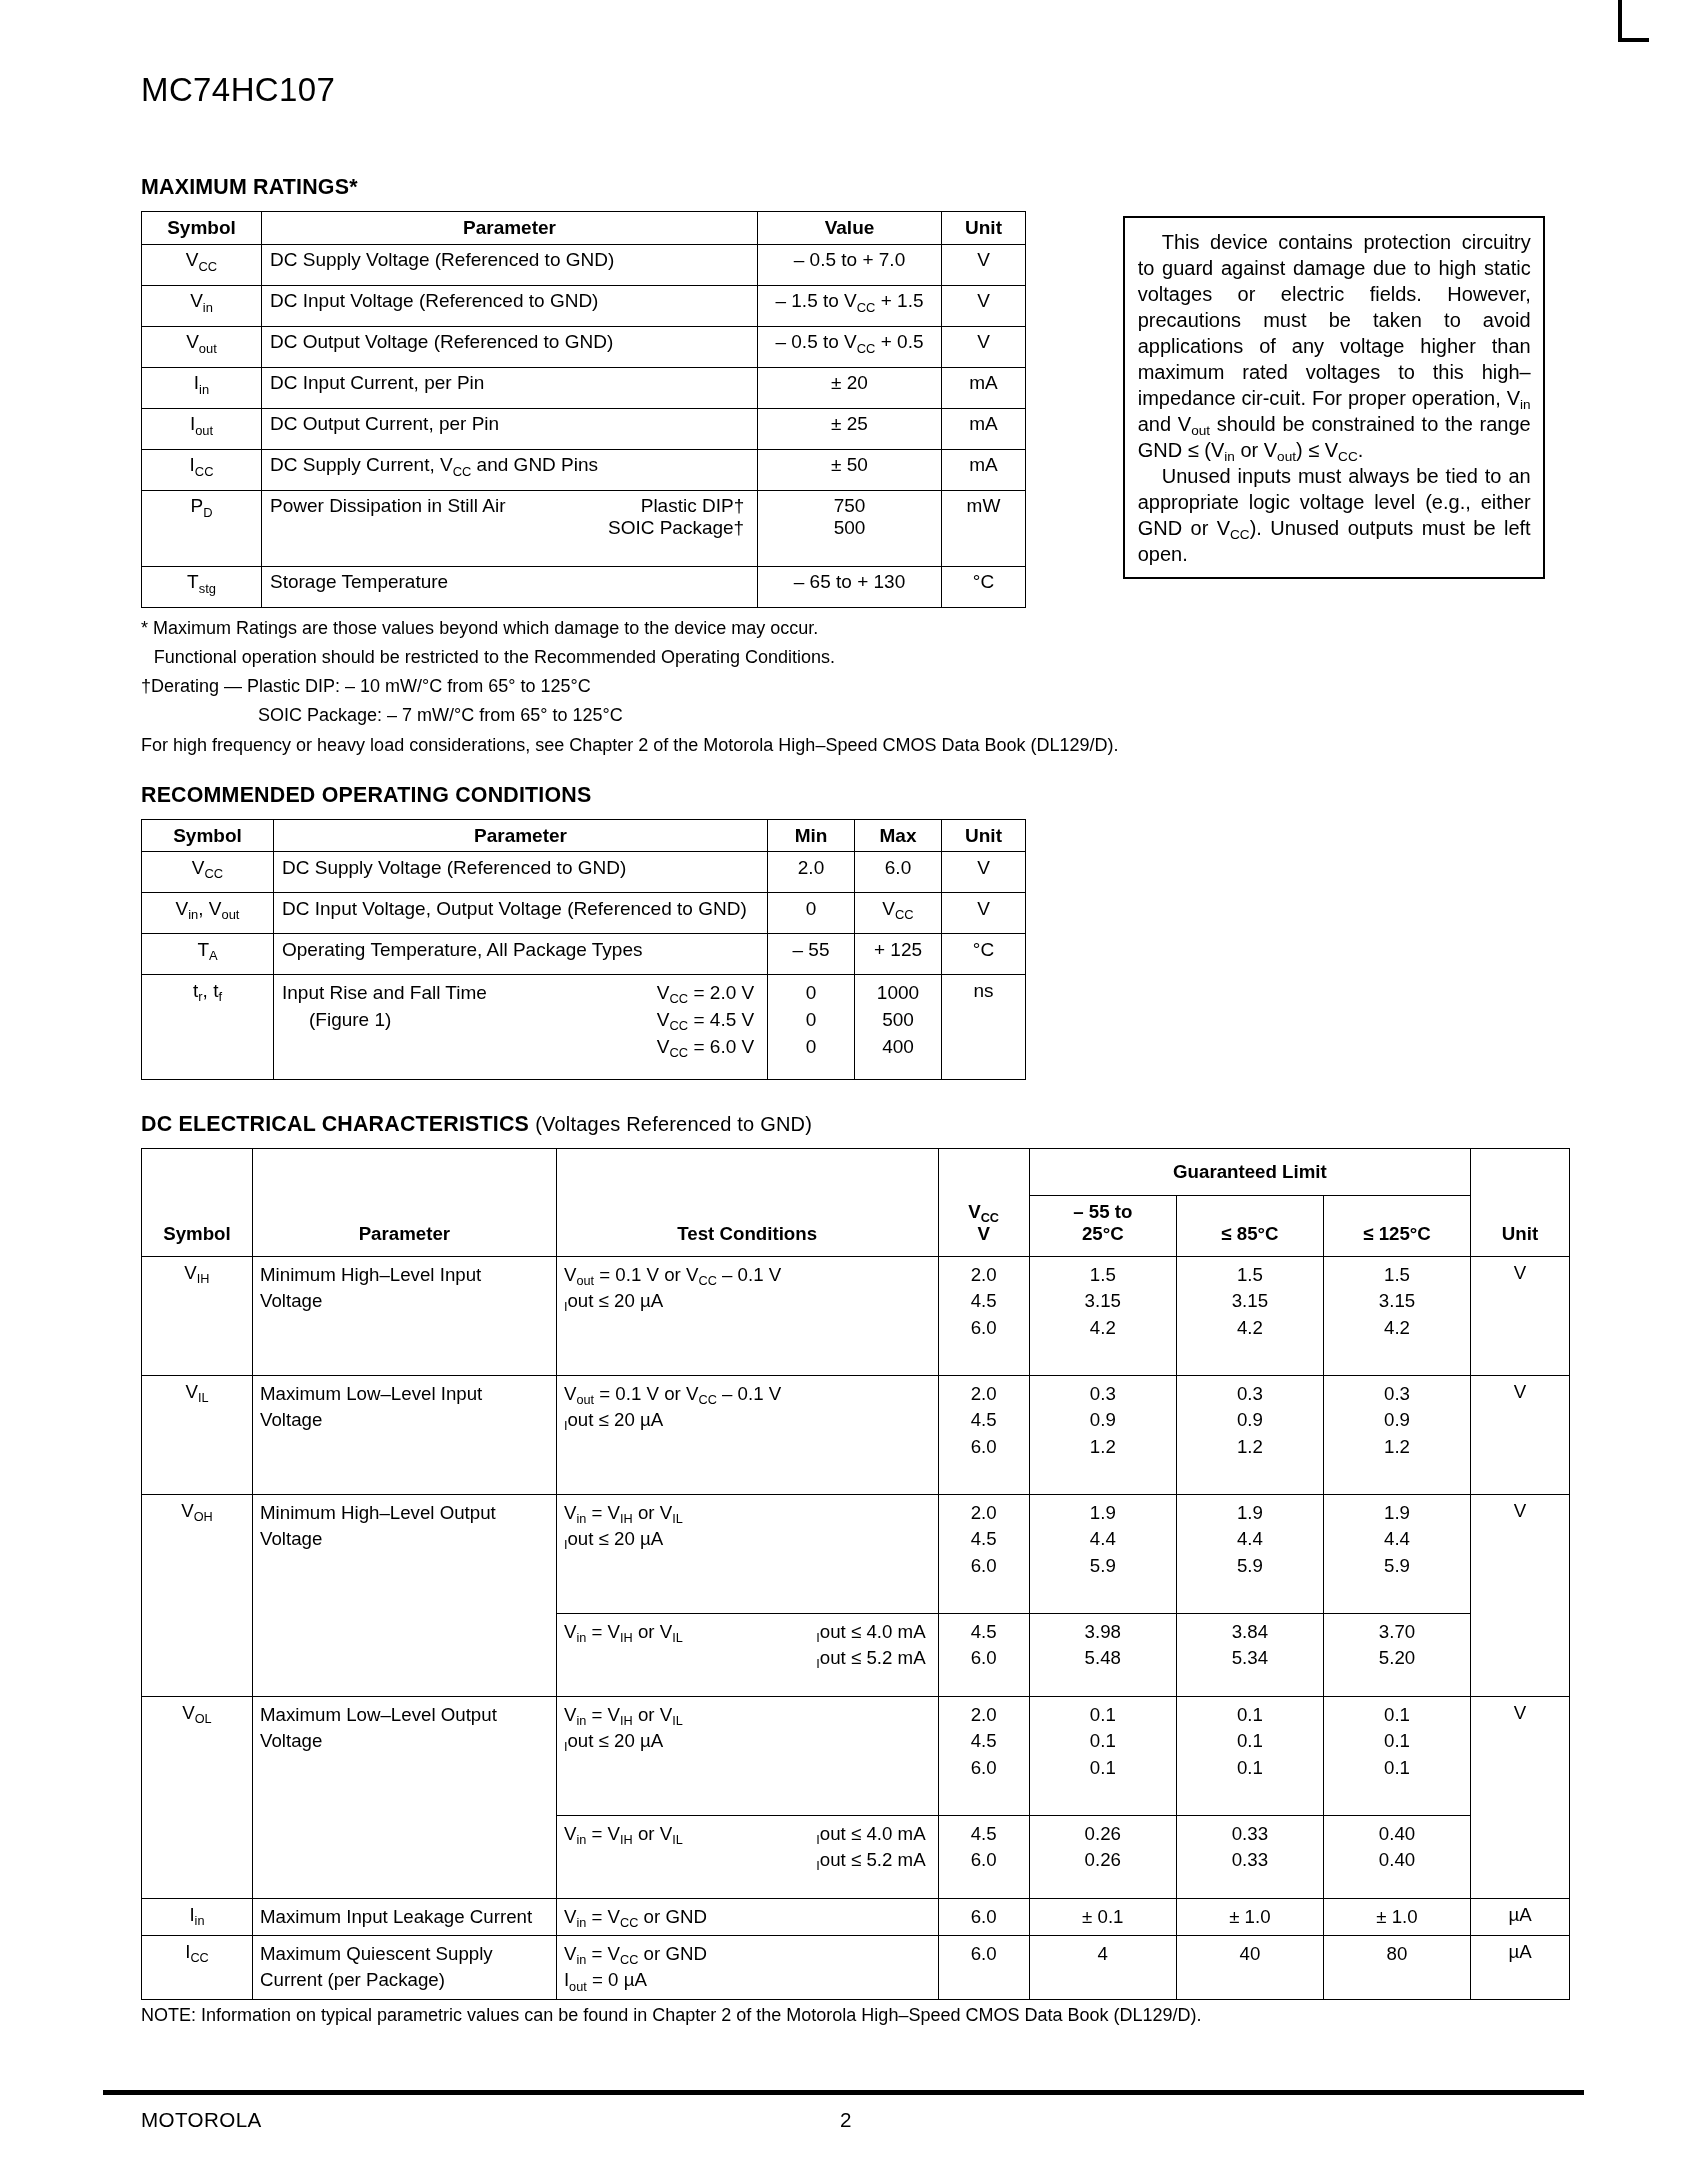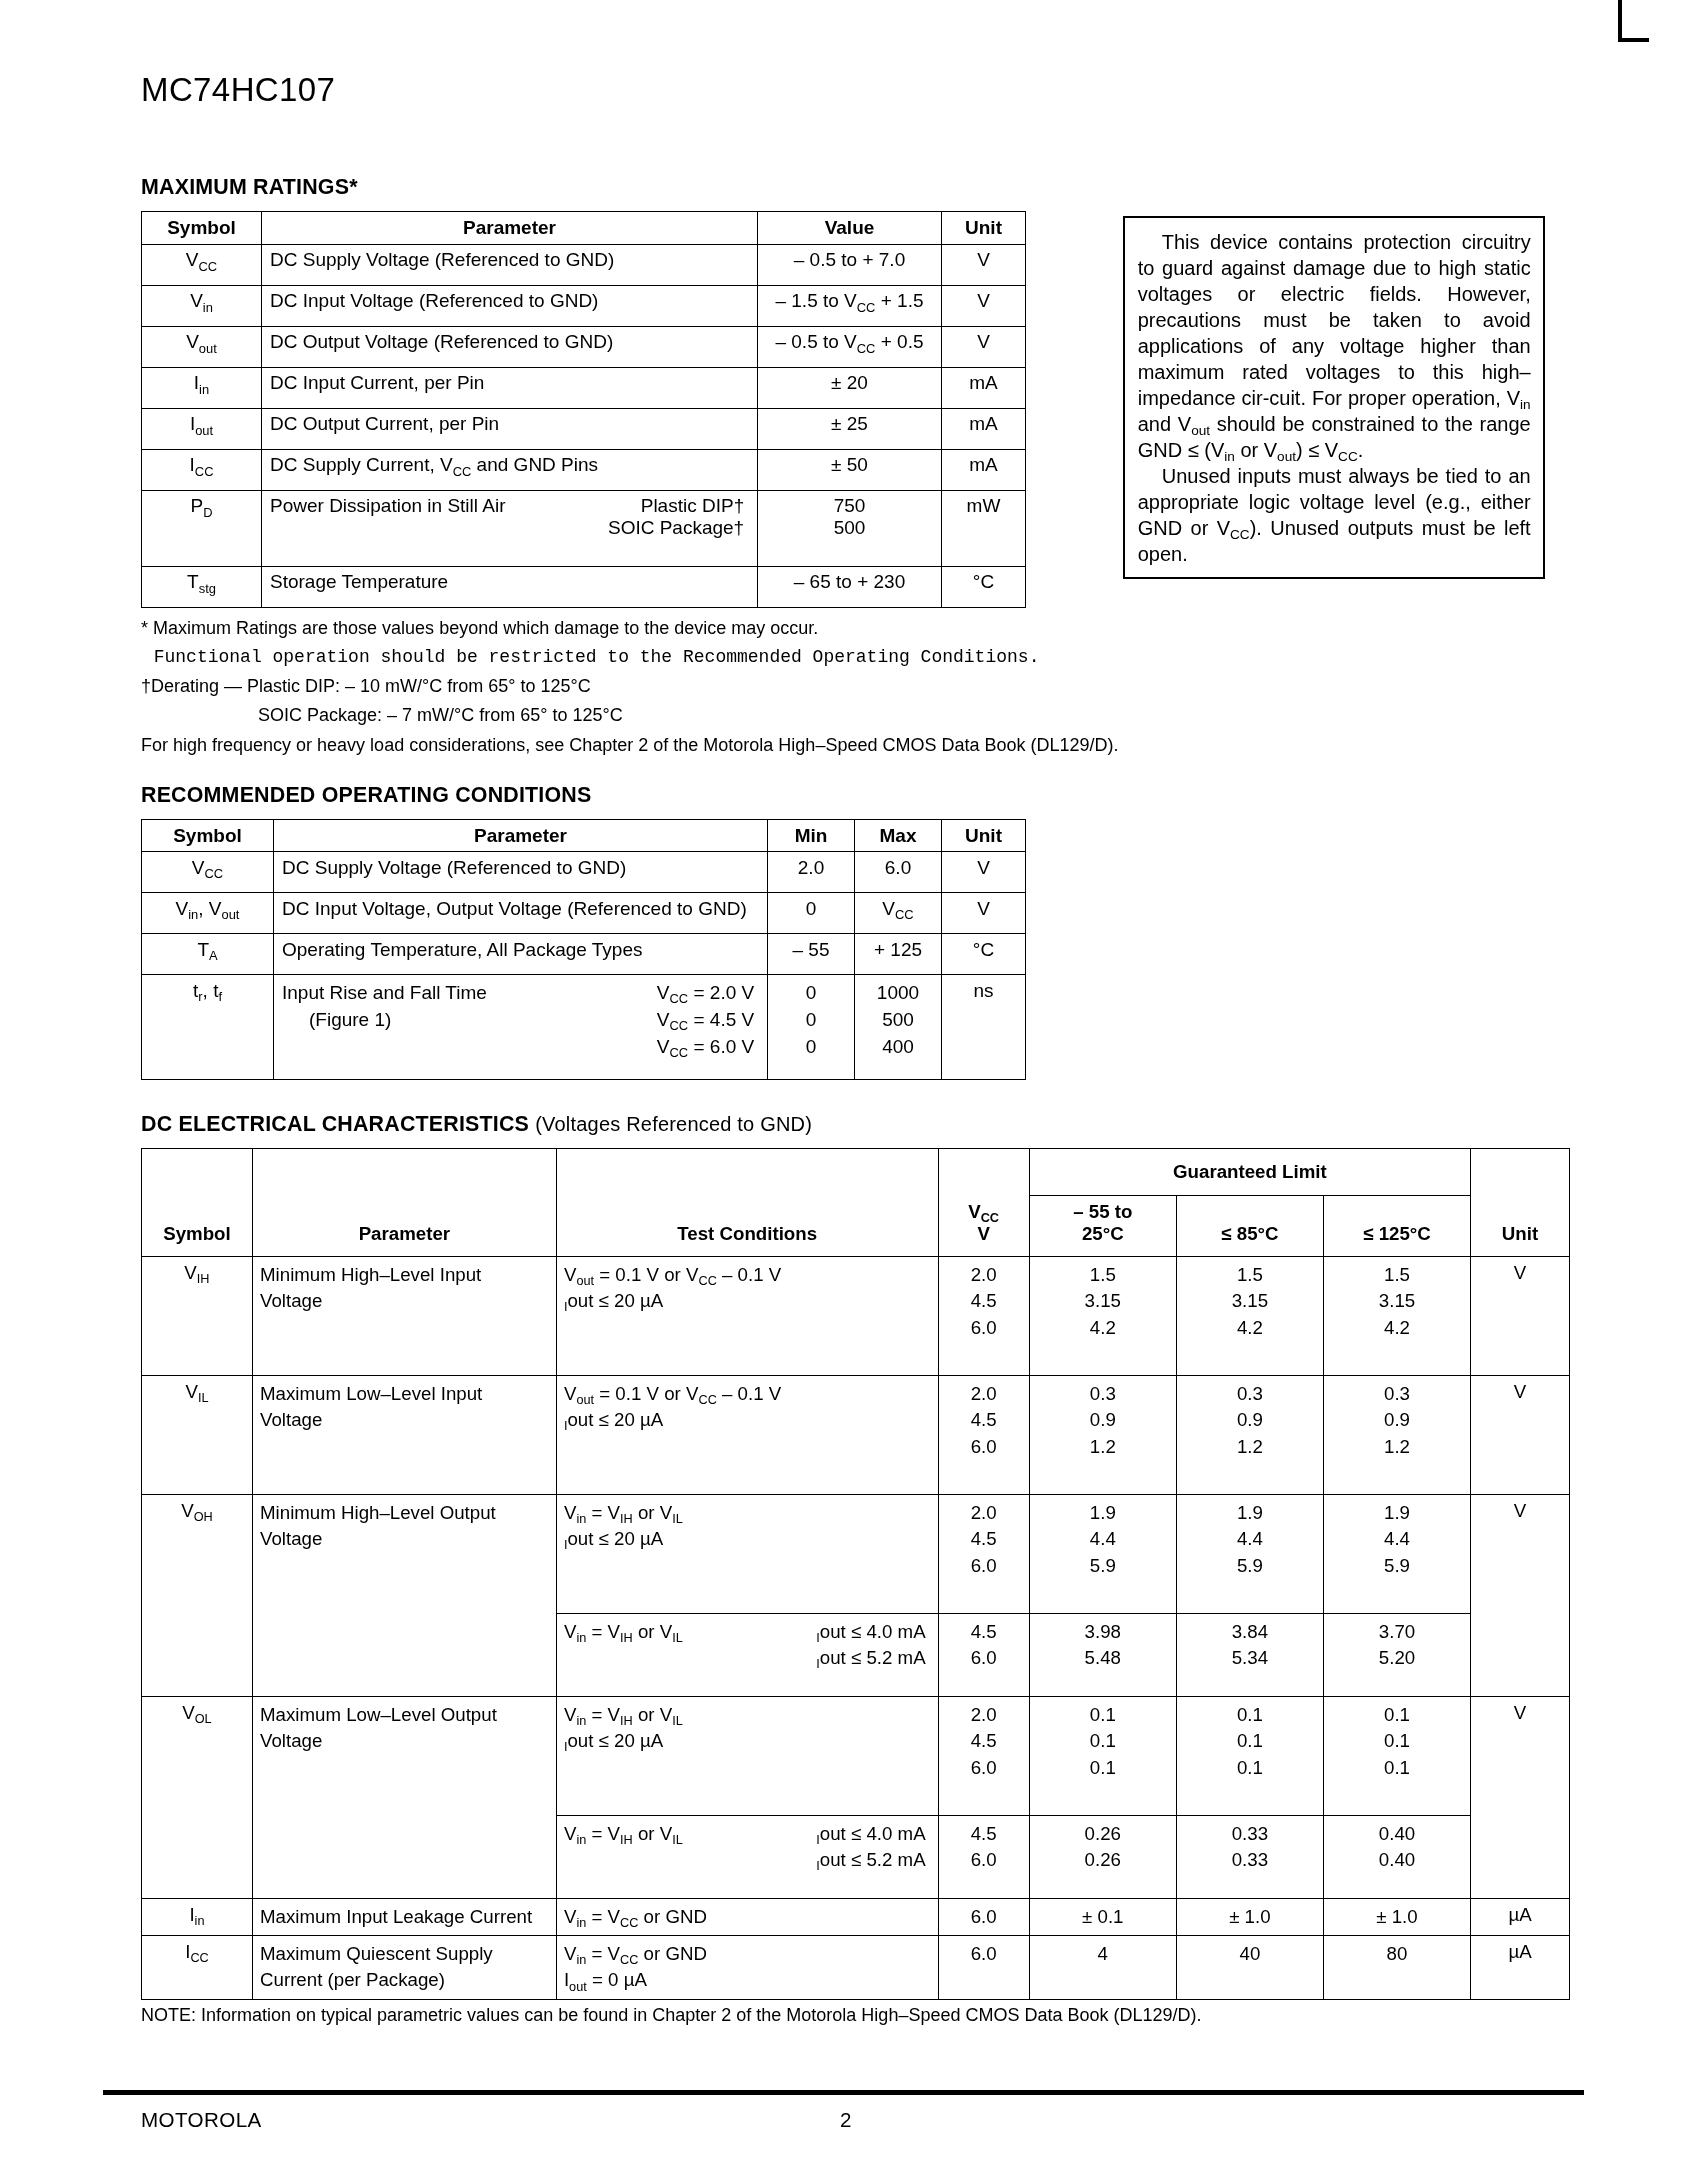--- a/index.html
+++ b/index.html
@@ -40,21 +40,21 @@
   .spread .rt{padding-right:4.8px;}
 
   
   .note-box{position:absolute;left:1123px;top:216px;width:393px;
             border:2.4px solid #000;padding:11px 12.7px 9.5px 12.7px;
             font-size:20px;line-height:1.3;text-align:justify;}
   .note-box p{margin:0;text-indent:24px;}
 
   
   .footnotes{font-size:18px;line-height:1.62;margin:6.4px 0 0 0;}
-  .fn-ind1{padding-left:12.7px;font-family:Liberation Mono, monospace;}
+  .fn-ind1{padding-left:12.7px;}
   .fn-ind2{padding-left:117px;}
 
   
   #roc-table{width:885px;}
   #roc-table td.sym{width:115px;text-align:center;}
   #roc-table td.mm{width:70px;text-align:center;}
   #roc-table td.unit{width:67px;text-align:center;}
 
   
   #dc-table{width:1429px;font-size:18.7px;}
@@ -146,21 +146,21 @@
             </td>
             <td class="val">
               <div>750</div>
               <div>500</div>
             </td>
             <td class="unit">mW</td>
           </tr>
           <tr class="row-h">
             <td class="sym">T<sub>stg</sub></td>
             <td class="l">Storage Temperature</td>
-            <td class="val">– 65 to + 230</td>
+            <td class="val">– 65 to + 130</td>
             <td class="unit">°C</td>
           </tr>
         </tbody>
     </table>
 
     <div class="footnotes">
       <div>* Maximum Ratings are those values beyond which damage to the device may occur.</div>
       <div class="fn-ind1">Functional operation should be restricted to the Recommended Operating Conditions.</div>
       <div>†Derating  —  Plastic DIP: – 10 mW/°C from 65° to 125°C</div>
       <div class="fn-ind2">SOIC Package: – 7 mW/°C from 65° to 125°C</div>

